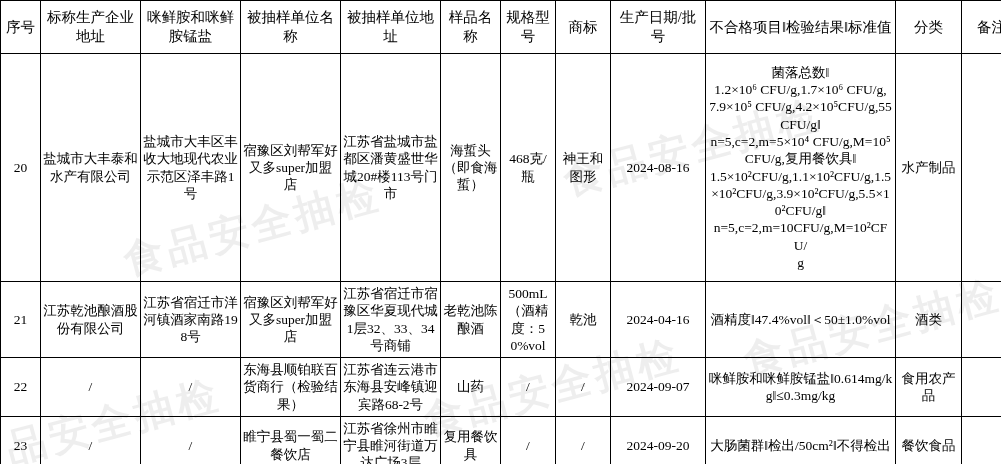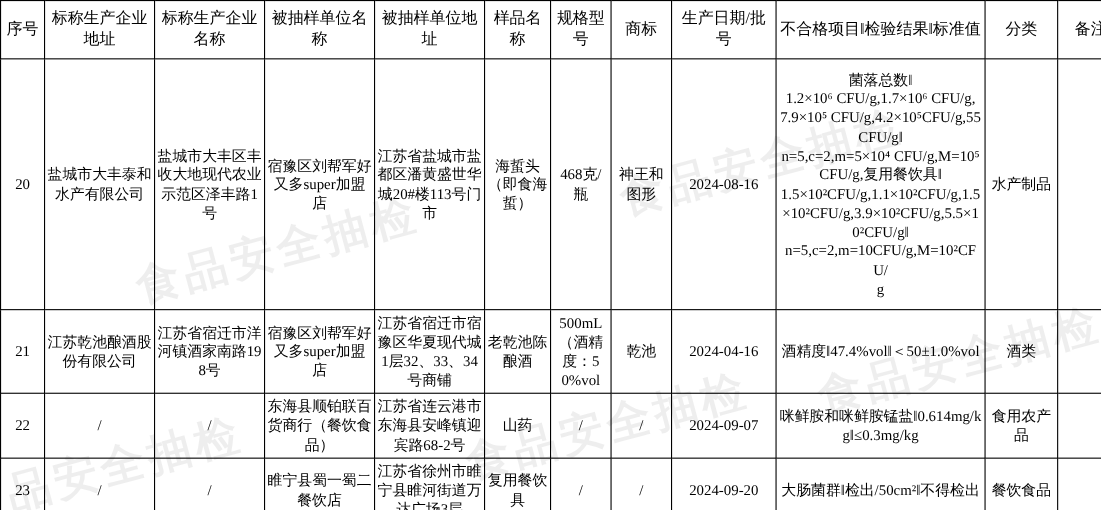--- a/index.html
+++ b/index.html
@@ -111,21 +111,21 @@
       <col class="col-brand">
     <col class="col-date">
       <col class="col-item">
       <col class="col-cat">
       <col class="col-rem">
   </colgroup>
   <thead>
     <tr>
       <th>序号</th>
       <th>标称生产企业地址</th>
-      <th>标称生产企业名称</th>
+      <th>咪鲜胺和咪鲜胺锰盐</th>
       <th>被抽样单位名称</th>
       <th>被抽样单位地址</th>
       <th>样品名称</th>
       <th>规格型号</th>
       <th>商标</th>
       <th>生产日期/批号</th>
       <th>不合格项目‖检验结果‖标准值</th>
       <th>分类</th>
       <th>备注</th>
     </tr>
@@ -168,21 +168,21 @@
       <td>乾池</td>
       <td>2024-04-16</td>
       <td><span class="ln">酒精度‖47.4%vol‖＜50±1.0%vol</span></td>
       <td>酒类</td>
       <td></td>
     </tr>
     <tr class="row22">
       <td class="slash">22</td>
       <td class="slash">/</td>
       <td class="slash">/</td>
-      <td>东海县顺铂联百货商行（餐饮食品）</td>
+      <td>东海县顺铂联百货商行（检验结果）</td>
       <td>江苏省连云港市东海县安峰镇迎宾路68-2号</td>
       <td>山药</td>
       <td class="slash">/</td>
       <td class="slash">/</td>
       <td>2024-09-07</td>
       <td><span class="ln">咪鲜胺和咪鲜胺锰盐‖0.614mg/kg</span><span class="ln">‖≤0.3mg/kg</span></td>
       <td>食用农产品</td>
       <td></td>
     </tr>
     <tr class="row23">

